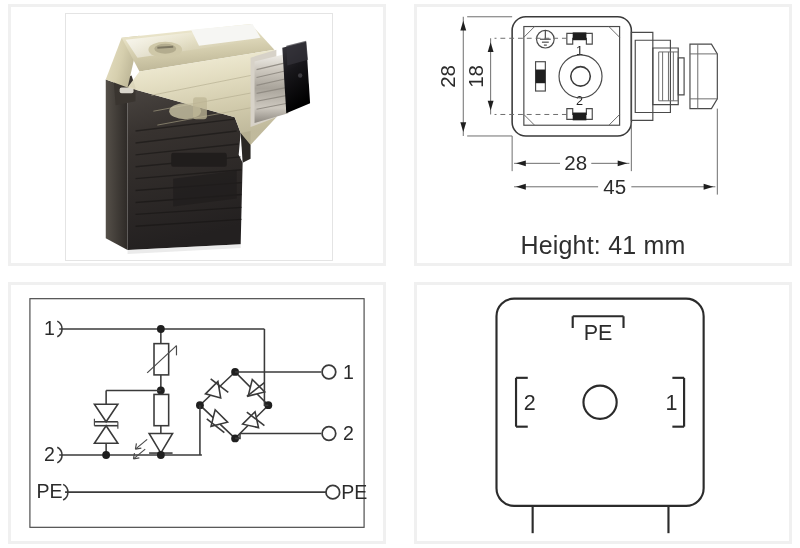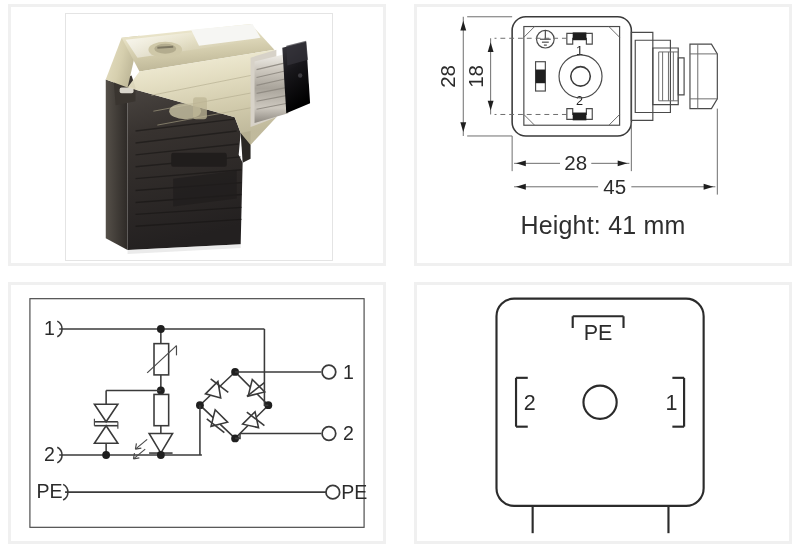--- a/index.html
+++ b/index.html
@@ -62,21 +62,21 @@
     width: 100%;
     height: 100%;
     display: block;
   }
 
   
   .height-note {
     position: absolute;
     left: 0;
     right: 0;
-    top: 204px;
+    top: 224px;
     text-align: center;
     font-size: 25px;
     color: #2f2f2f;
     letter-spacing: 0.2px;
     font-family: "Liberation Sans", sans-serif;
   }
 
   text {
     font-family: "Liberation Sans", sans-serif;
     fill: #2b2b2b;

